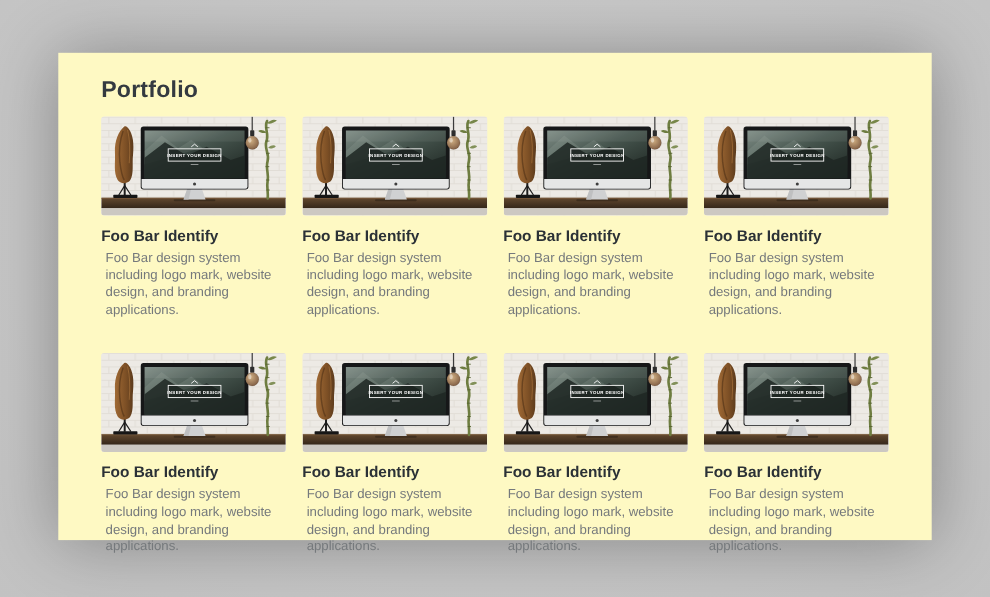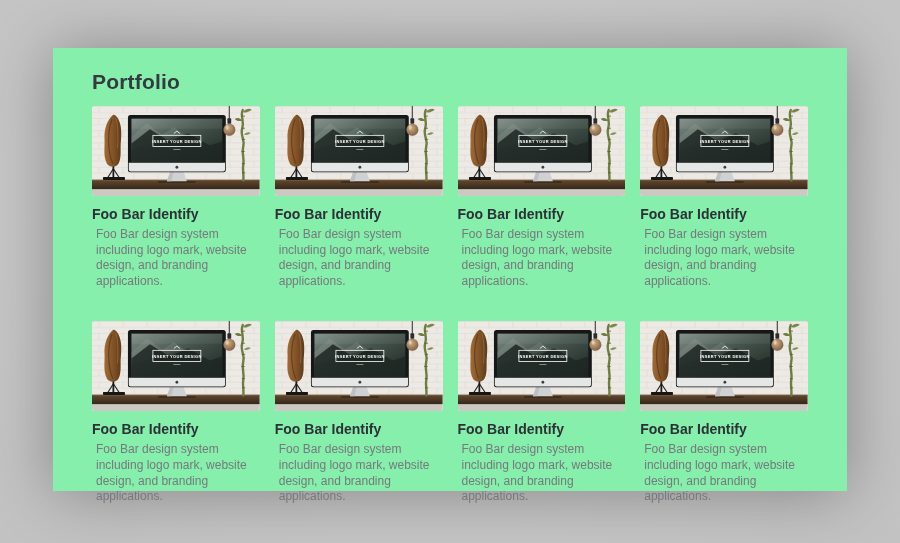--- a/index.html
+++ b/index.html
@@ -3,21 +3,21 @@
 <meta charset="utf-8">
 <style>
   html,body{margin:0;padding:0;}
   body{
     width:900px;height:543px;overflow:hidden;
     background:radial-gradient(ellipse at 50% 40%, #cdcdcd 0%, #c7c7c7 60%, #c2c2c2 100%);
     font-family:"Liberation Sans", sans-serif;
   }
   .content-card{
     width:794px;height:443px;margin:48px auto 0 auto;
-    background:#86efac;
+    background:#fef9c3;
     box-shadow:0 2px 60px rgba(0,0,0,0.33);
     box-sizing:border-box;
     padding:22px 39px 0 39px;
   }
   .page-title{
     font-size:21px;line-height:24px;font-weight:bold;
     color:#343a40;margin:0 0 12px 0;letter-spacing:0.2px;
   }
   .grid{
     display:grid;

